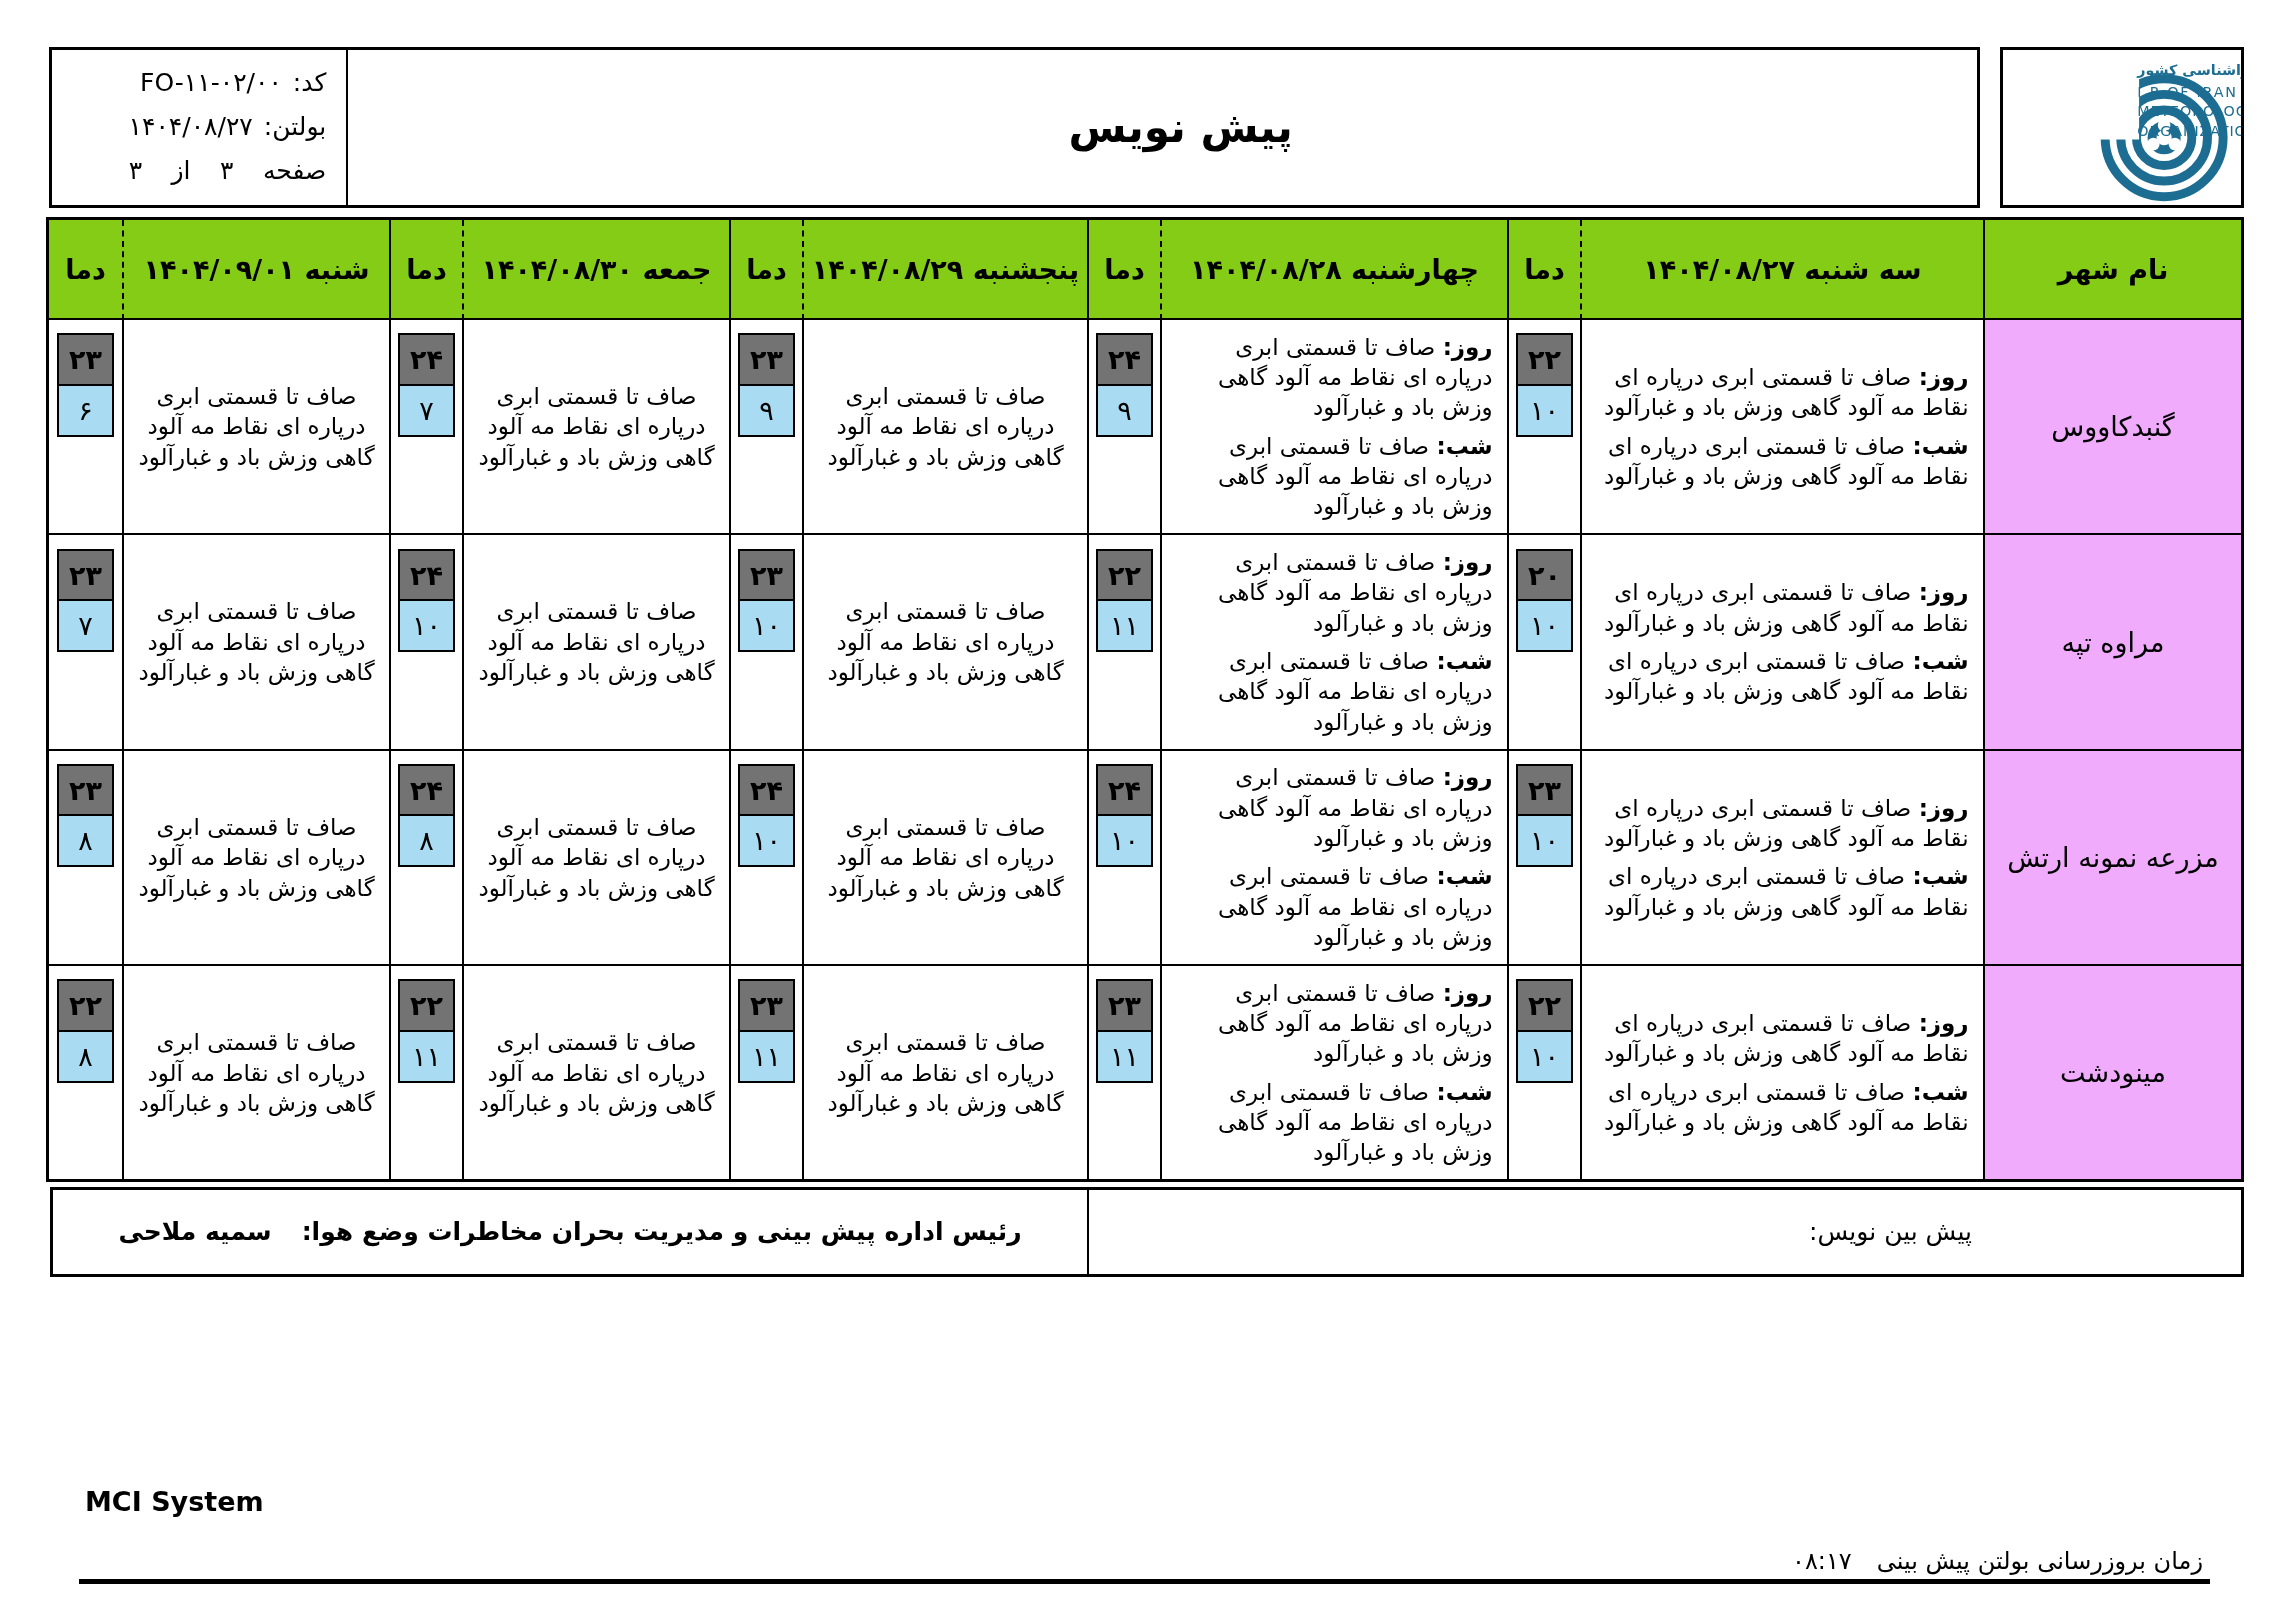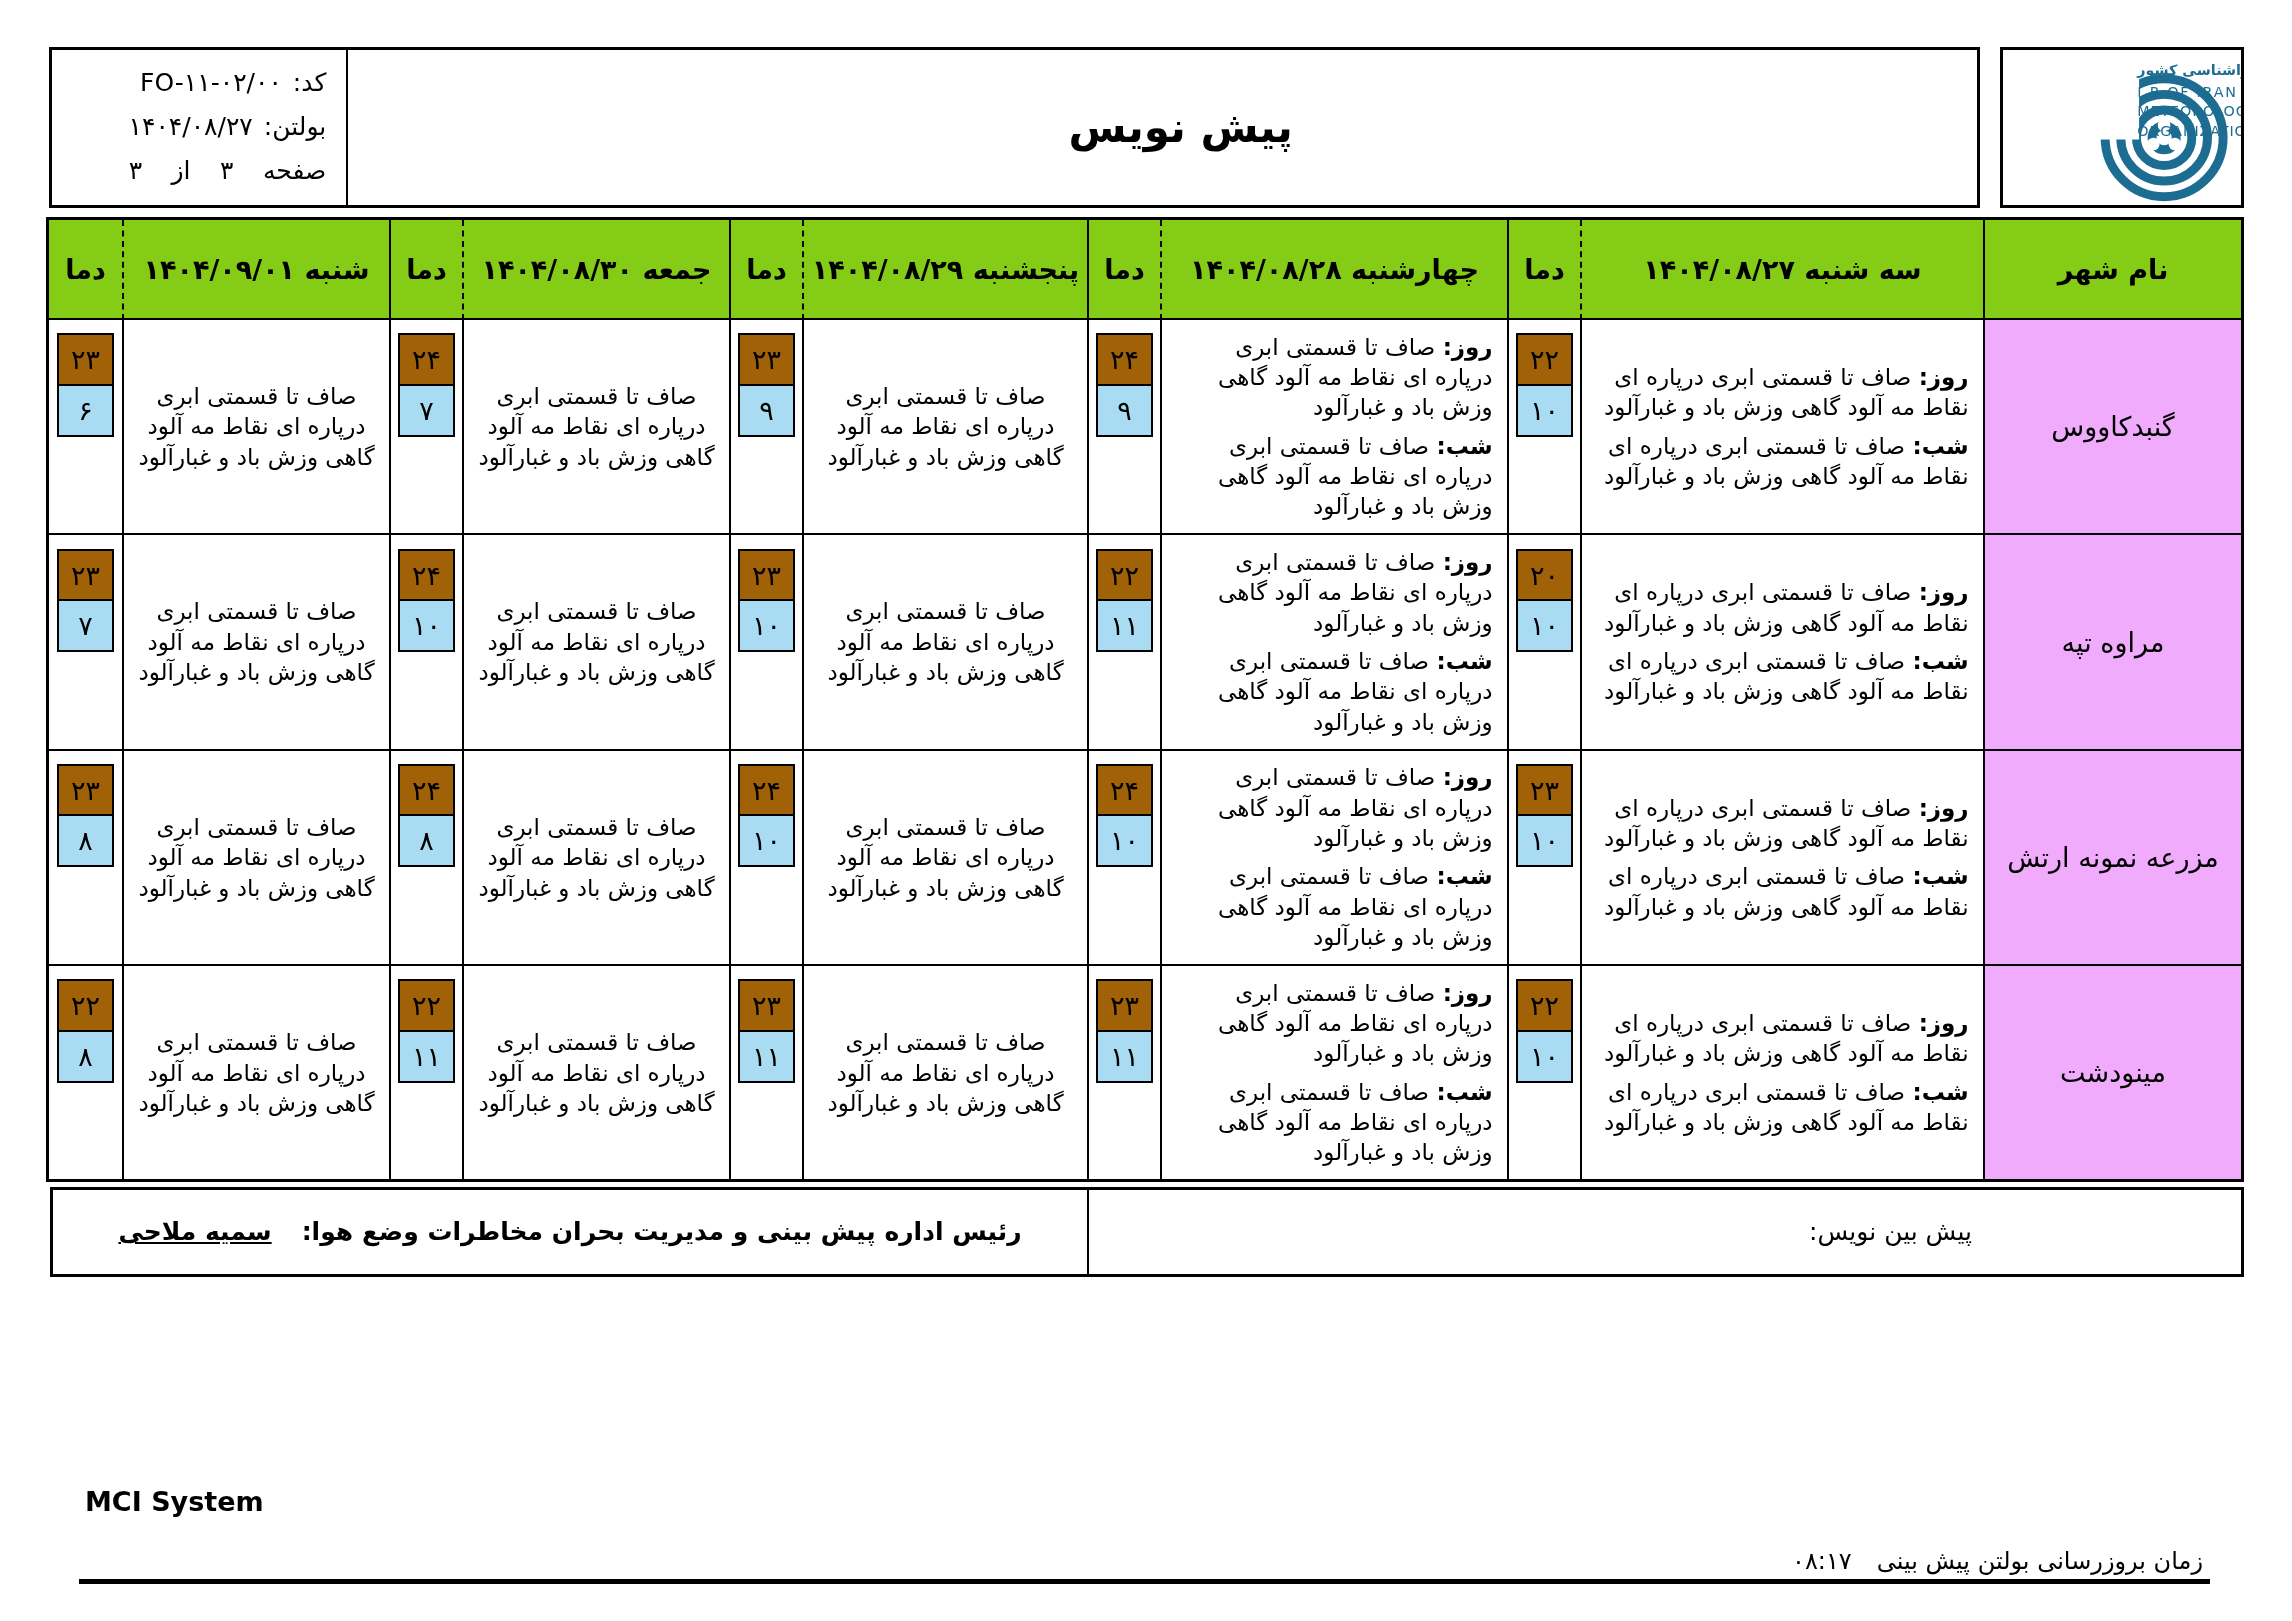--- a/index.html
+++ b/index.html
@@ -72,41 +72,41 @@
   .wpara { text-align: right; margin: 8px 5.4px; }
   .wprefix { font-weight: bold; }
   .td-temp { vertical-align: top; padding-top: 13.4px; }
   .tbox {
     width: 57px; height: 53px;
     margin: 0 auto;
     border: 2.7px solid #000;
     display: flex; align-items: center; justify-content: center;
     font-size: 27px;
   }
-  .tbox.max { background: #a16207; }
+  .tbox.max { background: #737373; font-weight: bold; }
   .tbox.min { background: #a9dcf2; margin-top: -2.7px; }
 
   
   .foot-table {
     margin-top: 4.5px;
     width: 2194px;
     table-layout: fixed;
     border-collapse: separate; border-spacing: 0;
     border: 3.6px solid #000;
     height: 90px;
   }
   .foot-table td { vertical-align: middle; }
   .f-right {
     width: 1154px;
     border-left: 2.7px solid #000;
     text-align: right; padding-right: 269px;
     font-size: 25px;
   }
   .f-left { text-align: center; font-size: 25px; font-weight: bold; }
-  .f-left .name { margin-right: 30px; text-decoration: underline; }
+  .f-left .name { margin-right: 30px; }
 
   
   .sys-name {
     position: absolute; left: 85px; top: 1486px;
     direction: ltr; font-size: 27px; font-weight: bold;
   }
   .update-info {
     position: absolute; right: 90px; top: 1547px;
     display: flex; gap: 25px; direction: rtl;
     font-size: 24px;

